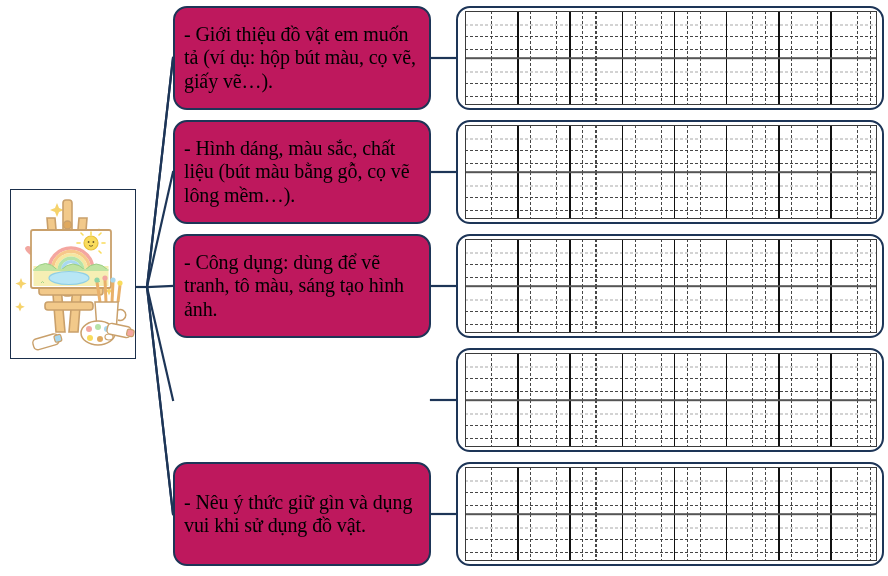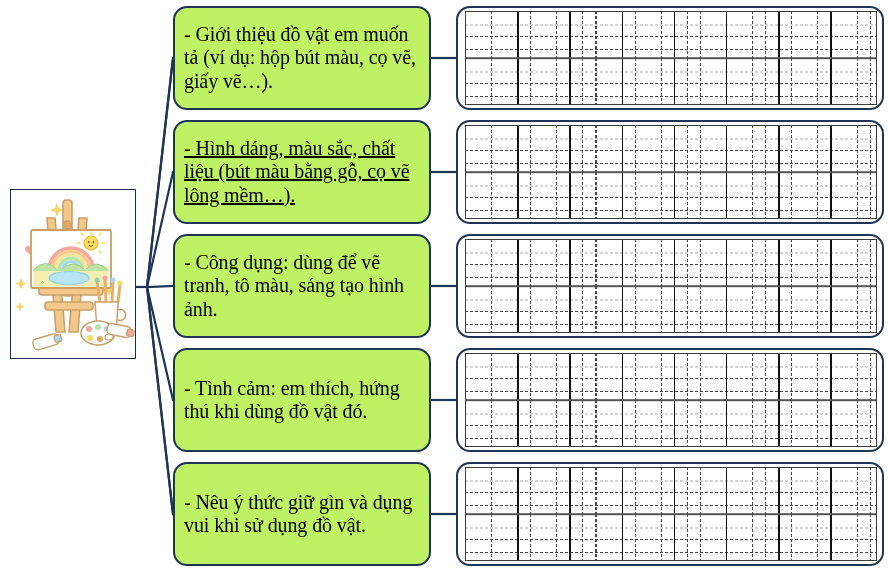--- a/index.html
+++ b/index.html
@@ -41,21 +41,21 @@
     overflow: hidden;
   }
   #illustration svg { display: block; }
 
   
   .textbox {
     position: absolute;
     box-sizing: border-box;
     border: 2.2px solid #1d3557;
     border-radius: 14px;
-    background: #bef264;
+    background: #be185d;
     display: flex;
     align-items: center;
     justify-content: center;
     padding: 4px 9px;
   }
   .textbox .tb-text {
     font-size: 20px;
     line-height: 1.17;
     letter-spacing: -0.1px;
     width: 100%;
@@ -293,31 +293,28 @@
           <rect x="116" y="137" width="7" height="7" rx="2" fill="#f4a6a0" stroke="#c9a06b" stroke-width="1.2"></rect>
         </g>
       </g>
     </svg>
   </div>
 
   <div class="textbox" style="left:173px; top:6px; width:258px; height:104px;">
     <div class="tb-text align-left"> - Giới thiệu đồ vật em muốn tả (ví dụ: hộp bút màu, cọ vẽ, giấy vẽ…).</div>
   </div>
 
-  <div class="textbox" style="left:173px; top:120px; width:258px; height:104px;text-decoration:underline;">
+  <div class="textbox" style="left:173px; top:120px; width:258px; height:104px;">
     <div class="tb-text align-left"> - Hình dáng, màu sắc, chất liệu (bút màu bằng gỗ, cọ vẽ lông mềm…).</div>
   </div>
 
   <div class="textbox" style="left:173px; top:234px; width:258px; height:104px;">
     <div class="tb-text align-center">- Công dụng: dùng để vẽ tranh, tô màu, sáng tạo hình ảnh.</div>
   </div>
 
-  <div class="textbox" style="left:173px; top:348px; width:258px; height:104px;">
-    <div class="tb-text align-center">- Tình cảm: em thích, hứng thú khi dùng đồ vật đó.</div>
-  </div>
 
   <div class="textbox" style="left:173px; top:462px; width:258px; height:104px;">
     <div class="tb-text align-center">- Nêu ý thức giữ gìn và dụng vui khi sử dụng đồ vật.</div>
   </div>
 
   <div class="gridbox" style="left:456px; top:6px; width:428px; height:104px;">
     <div class="grid-inner">
       <div class="grid-row">
         <div class="vlines"></div>
         <div class="vlines-mask"></div>

